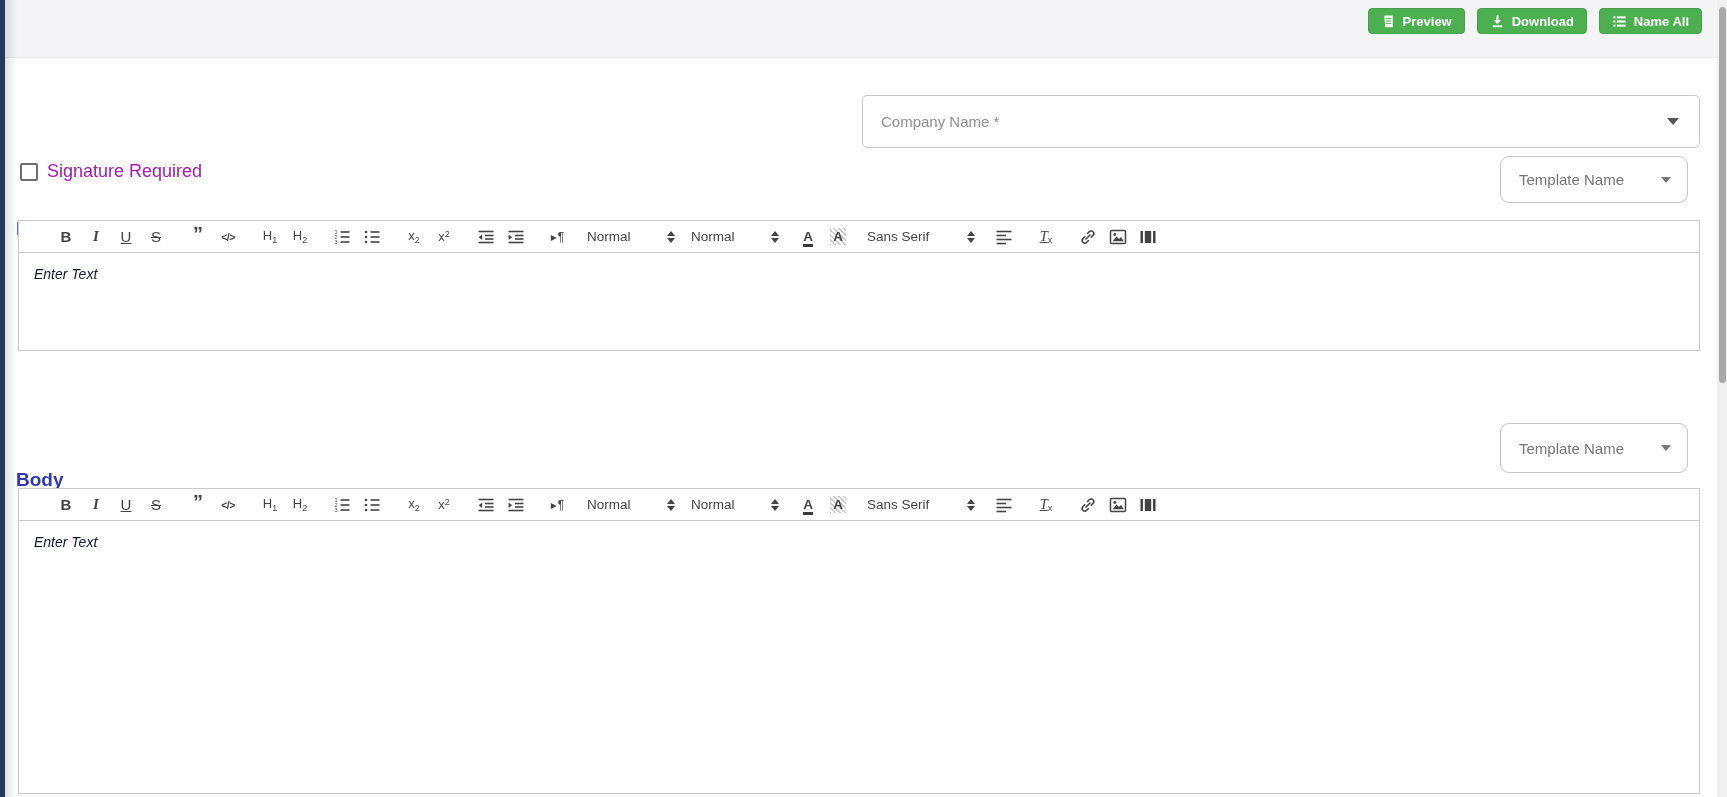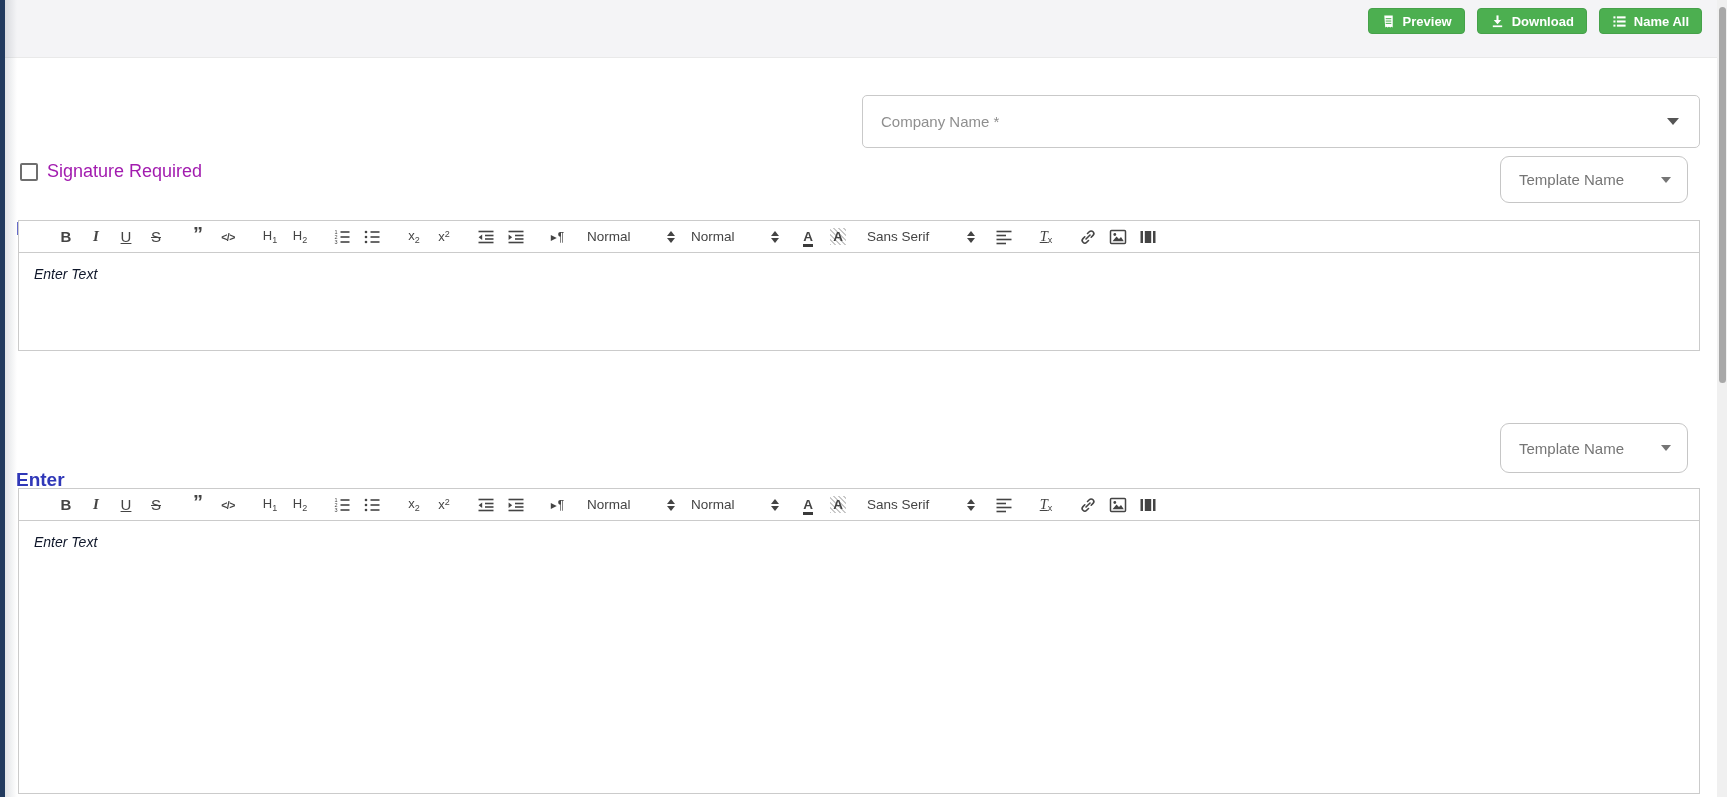--- a/index.html
+++ b/index.html
@@ -349,21 +349,21 @@
     <div class="ql-area">
       <span class="ql-placeholder">Enter Text</span>
     </div>
   </div>
 
   <div class="mini-select" id="merge-dd-1">
     <span class="val">Template Name</span>
     <span class="caret"></span>
   </div>
 
-  <h2 class="section-h" id="section-h-1">Enter</h2>
+  <h2 class="section-h" id="section-h-1">Body</h2>
 
   <div class="editor" id="editor-1">
     <div class="ql-toolbar">
         <span class="ql-group">
           <button class="ql-btn">
             <span><span class="g-b">B</span></span>
           </button>
           <button class="ql-btn">
             <span><span class="g-i">I</span></span>
           </button>

